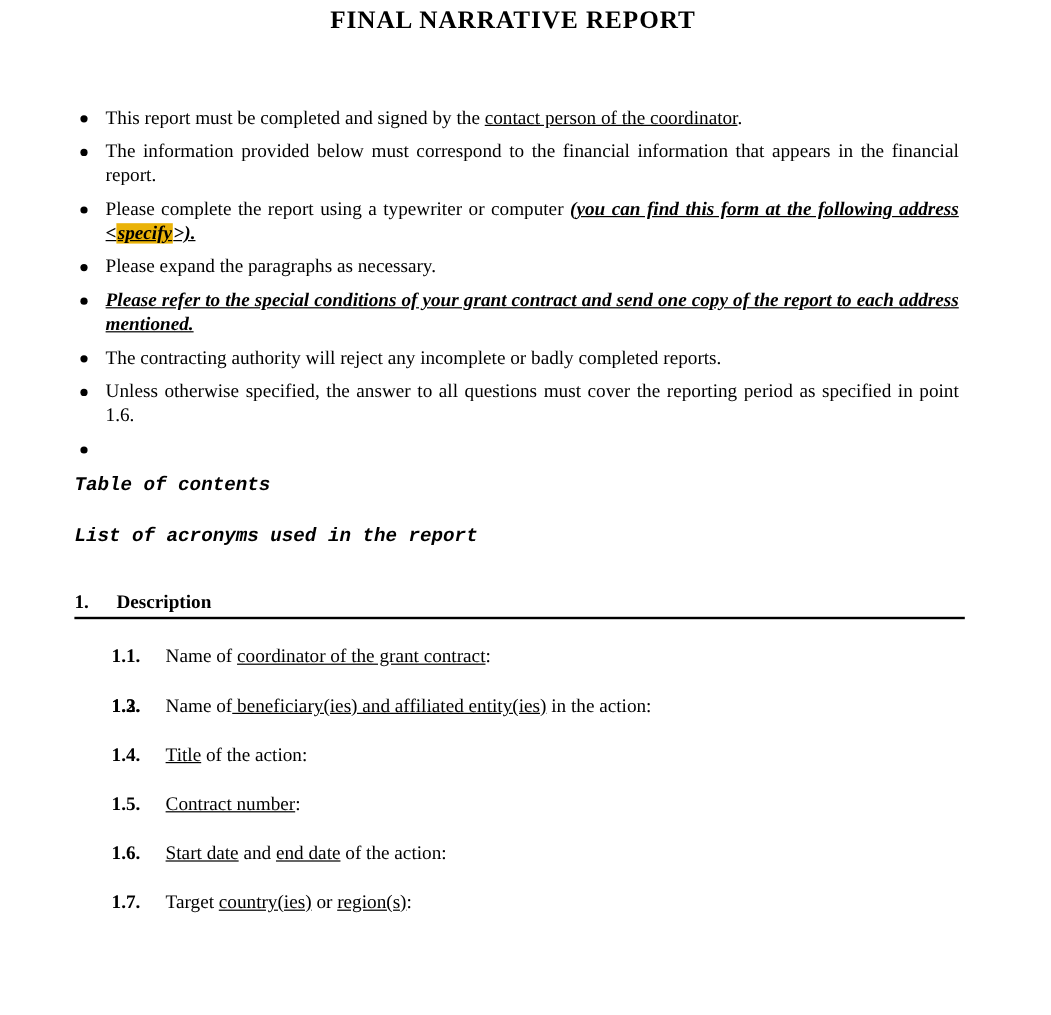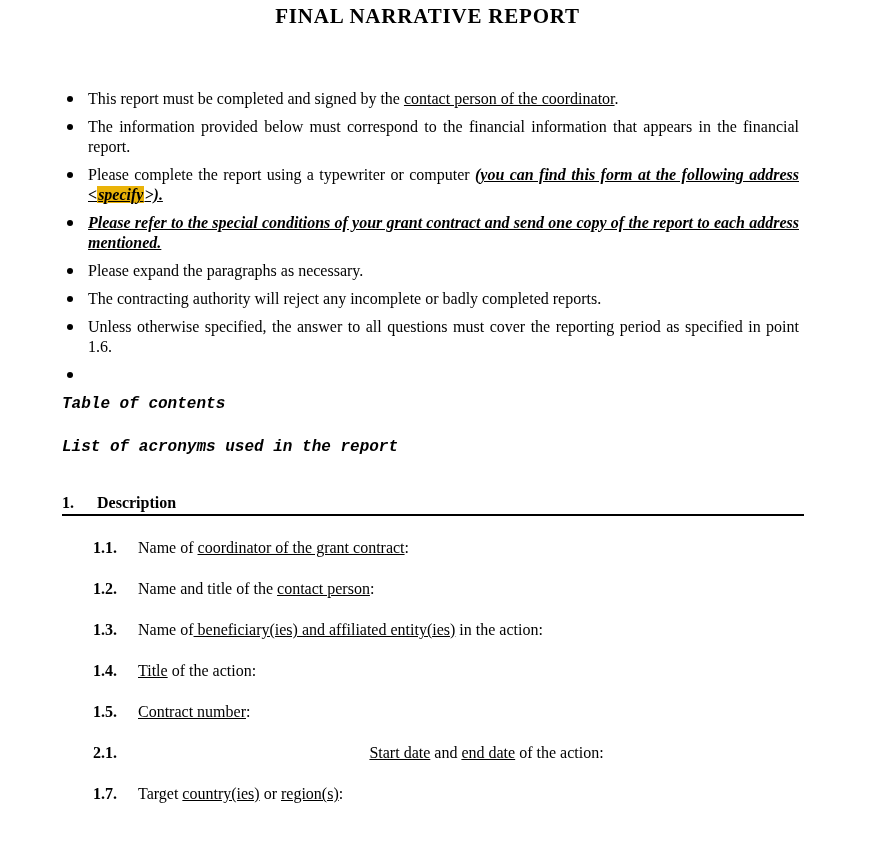--- a/index.html
+++ b/index.html
@@ -55,26 +55,26 @@
       <p class="txt"><span>The information provided below must correspond to the financial information that appears in the financial report.</span></p>
     </div>
 
     <div class="bullet">
       <span class="dot"></span>
       <p class="txt"><span>Please complete the report using a typewriter or computer </span><span class="biu">(you can find this form at the following address &lt;</span><span class="biu hl" style="background: #eab308;">specify</span><span class="biu">&gt;).</span></p>
     </div>
 
     <div class="bullet">
       <span class="dot"></span>
-      <p class="txt"><span class="biu">Please refer to the special conditions of your grant contract and send one copy of the report to each address mentioned.</span></p>
+      <p class="txt"><span>Please expand the paragraphs as necessary.</span></p>
     </div>
 
     <div class="bullet">
       <span class="dot"></span>
-      <p class="txt"><span>Please expand the paragraphs as necessary.</span></p>
+      <p class="txt"><span class="biu">Please refer to the special conditions of your grant contract and send one copy of the report to each address mentioned.</span></p>
     </div>
 
     <div class="bullet">
       <span class="dot"></span>
       <p class="txt"><span>The contracting authority will reject any incomplete or badly completed reports.</span></p>
     </div>
 
     <div class="bullet">
       <span class="dot"></span>
       <p class="txt"><span>Unless otherwise specified, the answer to all questions must cover the reporting period as specified in point 1.6.</span></p>
@@ -94,41 +94,40 @@
 
   <div class="items">
 
     <div class="item">
       <span class="item-number">1.1.</span>
       <p class="txt" style="text-align:left"><span>Name of </span><span class="u">coordinator of the grant contract</span><span>:</span></p>
     </div>
 
     <div class="item">
       <span class="item-number">1.2.</span>
-      <p class="txt" style="text-align:left"><span>Name and title of the </span><span class="u">contact person</span><span>:</span></p>
     </div>
 
     <div class="item">
       <span class="item-number">1.3.</span>
       <p class="txt" style="text-align:left"><span>Name of</span><span class="u"> beneficiary(ies) and affiliated entity(ies)</span><span> in the action:</span></p>
     </div>
 
     <div class="item">
       <span class="item-number">1.4.</span>
       <p class="txt" style="text-align:left"><span class="u">Title</span><span> of the action:</span></p>
     </div>
 
     <div class="item">
       <span class="item-number">1.5.</span>
       <p class="txt" style="text-align:left"><span class="u">Contract number</span><span>:</span></p>
     </div>
 
     <div class="item">
-      <span class="item-number">2.1.</span>
-      <p class="txt" style="text-align:center"><span class="u">Start date</span><span> and </span><span class="u">end date</span><span> of the action:</span></p>
+      <span class="item-number">1.6.</span>
+      <p class="txt" style="text-align:left"><span class="u">Start date</span><span> and </span><span class="u">end date</span><span> of the action:</span></p>
     </div>
 
     <div class="item">
       <span class="item-number">1.7.</span>
       <p class="txt" style="text-align:left"><span>Target </span><span class="u">country(ies)</span><span> or </span><span class="u">region(s)</span><span>:</span></p>
     </div>
 
   </div>
 
 </div>

